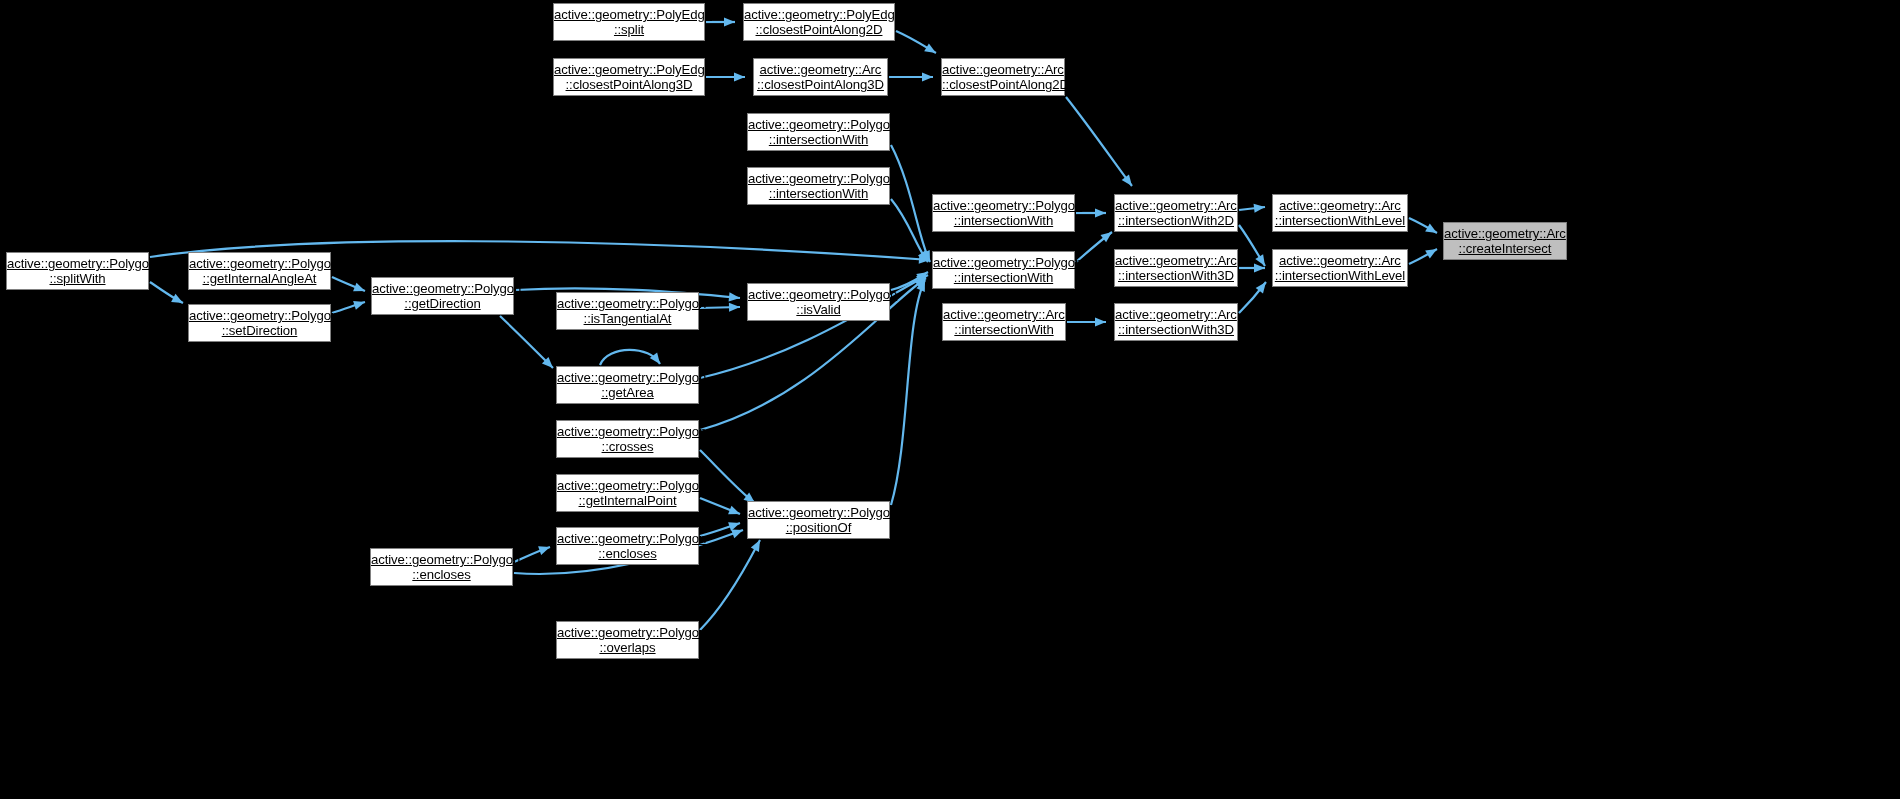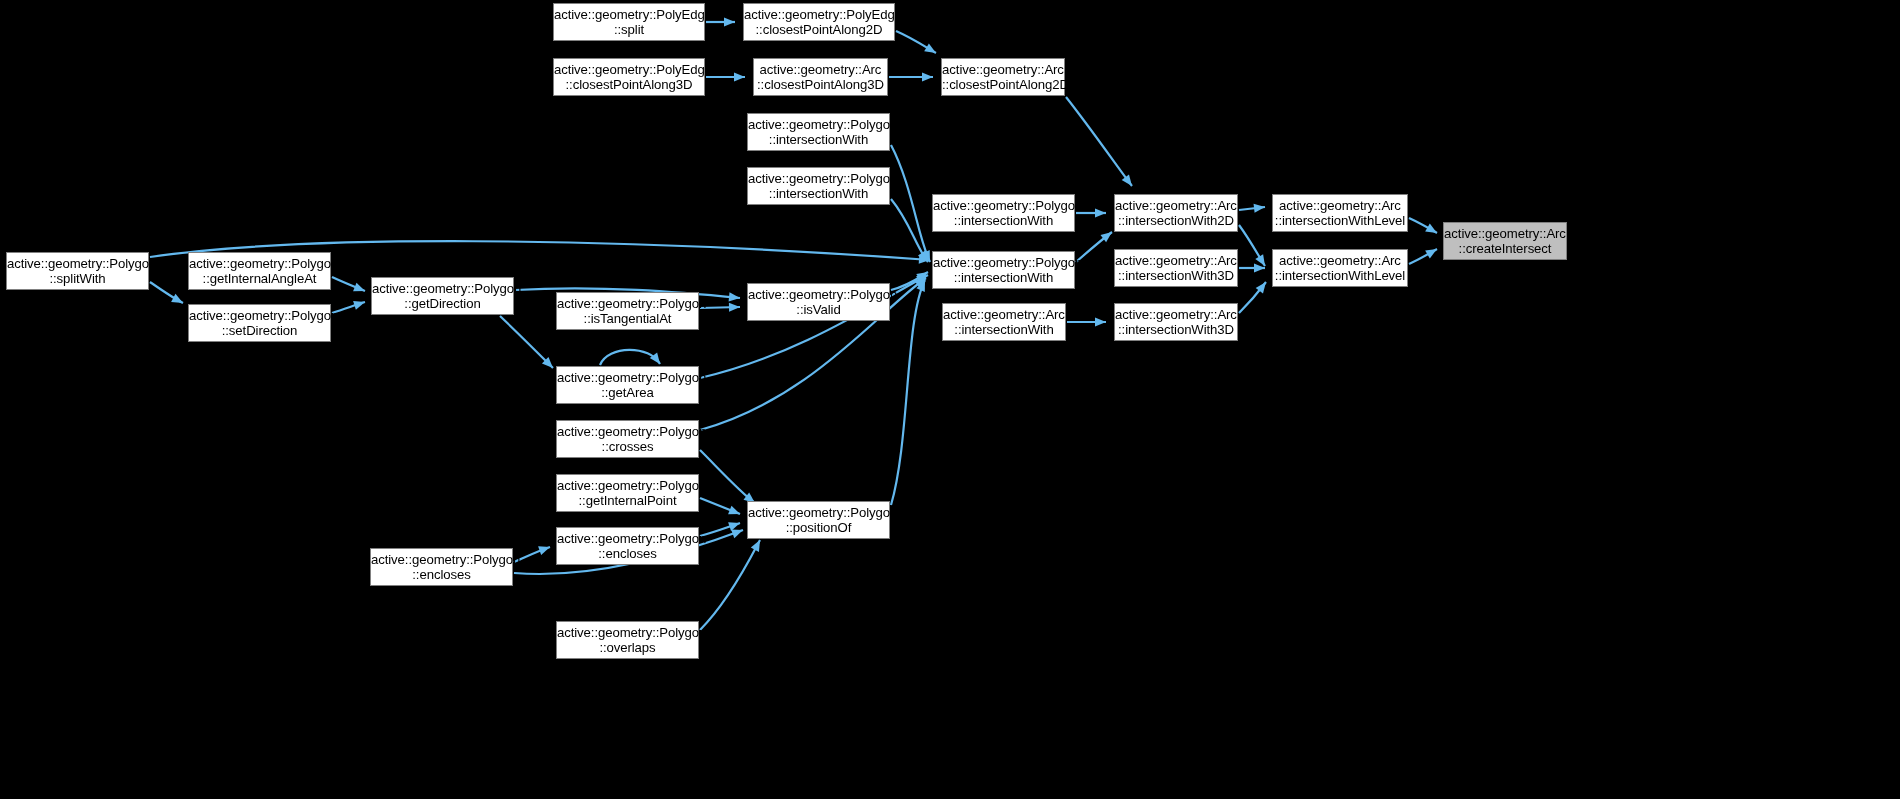--- a/index.html
+++ b/index.html
@@ -31,20 +31,21 @@
     display: flex;
     align-items: center;
     justify-content: center;
     text-align: center;
     color: #000000;
     font-size: 13.2px;
     line-height: 15px;
     letter-spacing: -0.1px;
     white-space: pre-line;
     z-index: 5;
+    text-decoration: underline;
   }
   .node.highlight {
     background: #bfbfbf;
     border: 1px solid #808080;
   }
   .node-label {
     display: block;
     width: 100%;
     white-space: pre-line;
   }

